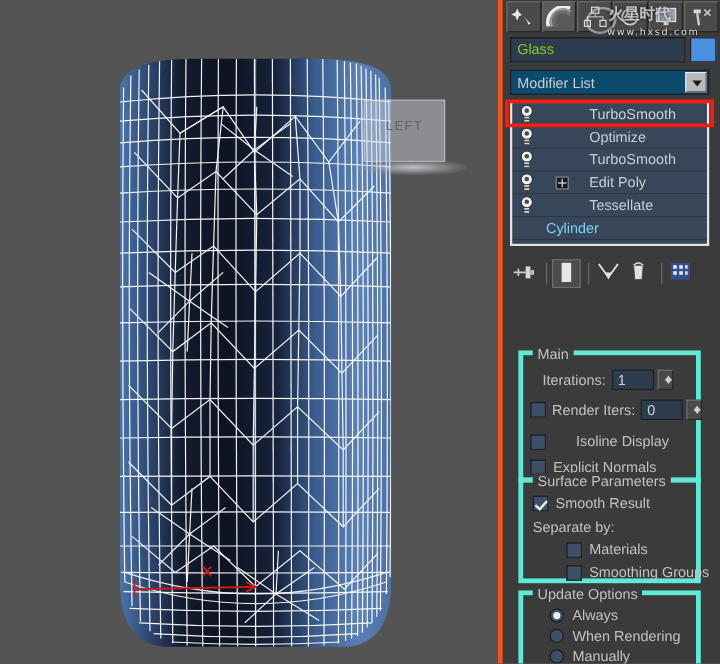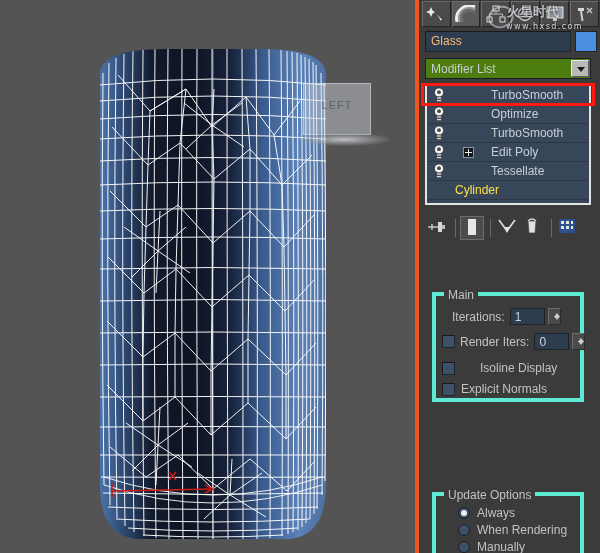--- a/index.html
+++ b/index.html
@@ -49,48 +49,48 @@
             font-family:"DejaVu Sans", sans-serif; }
   #wm-ring { position:absolute; left:1px; top:3px; width:26px; height:22px;
              border:2px solid rgba(220,225,230,0.55); border-radius:50%;
              transform:rotate(-18deg); }
 
   
   #namerow { position:absolute; left:425px; top:31px; width:172px; height:22px; z-index:30; }
   #namefield { position:absolute; left:0; top:0; width:146px; height:21px;
                background:#2e3d4e; border:1px solid #1d252e;
                border-top-color:#151b22; border-left-color:#151b22;
-               color:#fdba74; font-size:12px; padding:2px 0 0 5px; }
+               color:#84cc16; font-size:12px; padding:2px 0 0 5px; }
   #colorswatch { position:absolute; left:150px; top:0; width:22px; height:21px;
                  background:#4a8fe0; border:1px solid #232323; }
 
   
   #modlist { position:absolute; left:425px; top:58px; width:166px; height:21px;
-             background:#4d7c0f; border:1px solid #181f27; z-index:30; }
+             background:#0c4a6e; border:1px solid #181f27; z-index:30; }
   #modlist-text { position:absolute; left:5px; top:3px; font-size:12px; color:#c8ced6; }
   #modlist-btn { position:absolute; right:1px; top:1px; width:18px; height:17px;
                  background:#b9b9b9; border:1px solid #5c5c5c;
                  border-top-color:#e8e8e8; border-left-color:#e8e8e8; }
   #modlist-btn::after { content:""; position:absolute; left:5px; top:6px;
                         border-left:4px solid transparent; border-right:4px solid transparent;
                         border-top:5px solid #1b1b1b; }
 
   
   #stack { position:absolute; left:425px; top:84px; width:166px; height:121px;
            background:#384656; border:2px solid #e4e4e4; overflow:hidden; z-index:20; }
   .srow { position:relative; height:19px; background:#38465a; display:flex; align-items:center;
           border-bottom:1px solid #2c3646;gap:12px; }
   .srow.base { background:#38465a; }
   .srow .lampwrap { width:24px; height:19px; position:relative; flex:0 0 24px; }
   .srow .plusbox { width:11px; height:11px; background:#15181d; border:1px solid #8d939b;
                    position:relative; flex:0 0 11px; margin-right:5px; }
   .srow .plusbox::before { content:""; position:absolute; left:4px; top:1px; width:1px; height:7px; background:#e6e8ea;}
   .srow .plusbox::after  { content:""; position:absolute; left:1px; top:4px; width:7px; height:1px; background:#e6e8ea;}
   .srow .slabel { font-size:12px; color:#c9cfd7; white-space:nowrap; }
-  .srow.base .slabel { margin-left:28px; color:#fde047; }
+  .srow.base .slabel { margin-left:28px; color:#7dd3fc; }
   #highlight { position:absolute; left:421px; top:83px; width:174px; height:23px;
                border:3px solid #ff1a10; z-index:25; pointer-events:none; }
 
   
   #stacktools { position:absolute; left:425px; top:215px; width:166px; height:26px; display:flex;
                 align-items:center; z-index:20; }
   .stbtn { width:24px; height:24px; position:relative; margin-right:2px; }
   .stbtn.framed { border:1px solid #6d6d6d; background:#4c4c4c; }
   .sep { width:1px; height:18px; background:#6a6a6a; margin:0 4px; }
 
@@ -465,20 +465,42 @@
       <span class="cbox"></span>
       <span class="lbl" style="margin-left:6px;">Isoline Display</span>
     </div>
 
     <div class="row" style="left:6px; top:86px;">
       <span class="cbox"></span>
       <span class="lbl" style="margin-left:6px;">Explicit Normals</span>
     </div>
   </div>
 
+  <div class="group" style="left:432px; top:398px; width:152px; height:88px;">
+    <span class="gtitle">Surface Parameters</span>
+
+    <div class="row" style="left:8px; top:10px;">
+      <span class="cbox checked"></span>
+      <span class="lbl" style="margin-left:6px;">Smooth Result</span>
+    </div>
+
+    <div class="row" style="left:8px; top:30px;">
+      <span class="lbl">Separate by:</span>
+    </div>
+
+    <div class="row" style="left:36px; top:49px;">
+      <span class="cbox"></span>
+      <span class="lbl" style="margin-left:6px;">Materials</span>
+    </div>
+
+    <div class="row" style="left:36px; top:68px;">
+      <span class="cbox"></span>
+      <span class="lbl" style="margin-left:6px;">Smoothing Groups</span>
+    </div>
+  </div>
 
   <div class="group" style="left:432px; top:492px; width:152px; height:66px;">
     <span class="gtitle">Update Options</span>
 
     <div class="row" style="left:22px; top:10px;">
       <span class="radio on"></span>
       <span class="lbl" style="margin-left:7px;">Always</span>
     </div>
     <div class="row" style="left:22px; top:27px;">
       <span class="radio"></span>

